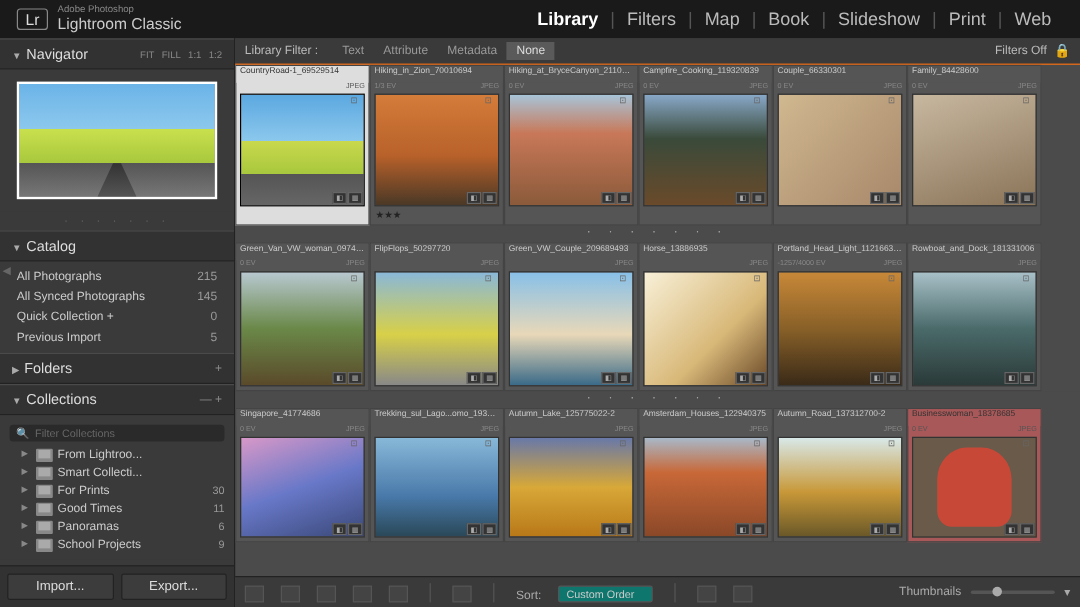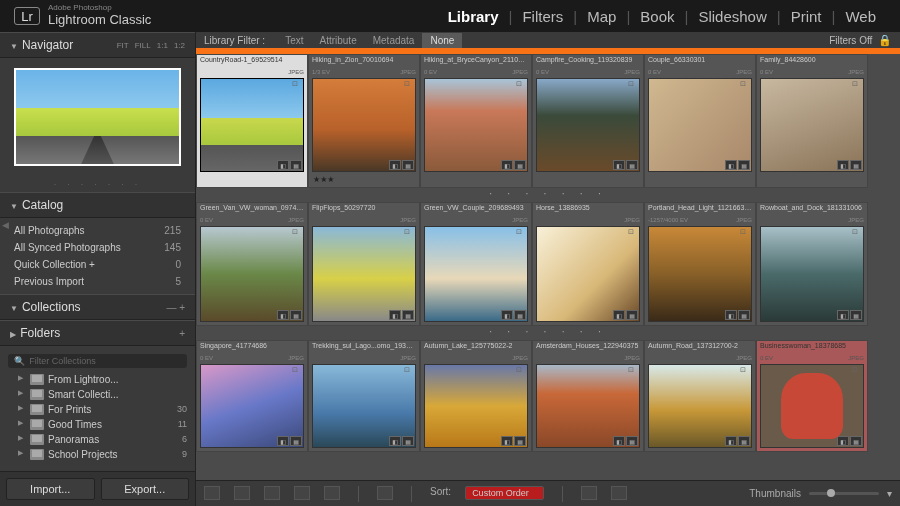--- a/index.html
+++ b/index.html
@@ -31,21 +31,21 @@
 .coll-search{margin:4px 8px;background:#2a2a2a;border-radius:3px;padding:2px 6px;font-size:9px;color:#666;display:flex;align-items:center;gap:4px}
 .coll-row{display:flex;align-items:flex-start;padding:2px 8px 2px 18px;font-size:10px;color:#ccc;gap:4px;cursor:pointer}
 .coll-row .tri2{font-size:7px;color:#888;width:8px}
 .coll-row .ico{width:14px;height:11px;background:#888;border-radius:1px;position:relative}
 .coll-row .ico::before{content:"";position:absolute;width:10px;height:7px;background:#aaa;top:1px;left:2px}
 .coll-row .lbl{flex:1;overflow:hidden;text-overflow:ellipsis;white-space:nowrap}
 .coll-row .cnt{color:#999;font-size:9px}
 .left-bottom{margin-top:auto;display:flex;gap:6px;padding:6px;background:#323232;border-top:1px solid #222}
 .btn{flex:1;background:#3c3c3c;border:1px solid #222;color:#ddd;font-size:11px;padding:4px 0;text-align:center;border-radius:2px;cursor:pointer}
 .content{flex:1;display:flex;flex-direction:column;background:#4b4b4b;min-width:0}
-.filter-bar{height:22px;background:#3a3a3a;display:flex;align-items:center;padding:0 8px;font-size:10px;color:#bbb;justify-content:space-between;border-bottom:6px solid #f97316}
+.filter-bar{height:22px;background:#3a3a3a;display:flex;align-items:center;padding:0 8px;font-size:10px;color:#bbb;justify-content:space-between;border-bottom:1px solid #f97316}
 .filter-left{display:flex;align-items:center;gap:2px}
 .filter-left .lbl{margin-right:10px;color:#bbb}
 .ftab{padding:2px 8px;color:#999;cursor:pointer}
 .ftab.active{background:#5a5a5a;color:#ddd}
 .filter-right{display:flex;align-items:center;gap:6px}
 .lock{color:#c9a23b;font-size:11px}
 .grid-area{flex:1;overflow:hidden;display:flex;flex-direction:column}
 .grid-row{display:flex}
 .cell{width:112px;background:#555;border:1px solid #444;display:flex;flex-direction:column;position:relative}
 .cell.selected{background:#ddd}
@@ -55,24 +55,24 @@
 .cell-sub{font-size:6px;color:#888;padding:0 3px;display:flex;justify-content:space-between}
 .cell.selected .cell-sub,.cell.flagged .cell-sub{color:#555}
 .thumb{margin:3px;background:#888;flex:1;border:1px solid #333;position:relative;min-height:65px}
 .cell.selected .thumb{border:1px solid #000}
 .badges{position:absolute;bottom:1px;right:1px;display:flex;gap:1px}
 .badge{width:12px;height:10px;background:#333;border:1px solid #666;font-size:6px;color:#aaa;display:flex;align-items:center;justify-content:center}
 .lock-badge{position:absolute;top:1px;right:1px;width:10px;height:10px;font-size:7px;color:#666}
 .rating{height:12px;padding:0 4px;font-size:8px;color:#222}
 .dots-row{height:14px;text-align:center;color:#aaa;letter-spacing:6px;font-size:10px;background:#4b4b4b}
 .toolbar{height:26px;background:#3a3a3a;border-top:1px solid #222;display:flex;align-items:center;padding:0 8px;font-size:10px;color:#aaa;justify-content:space-between}
-.tool-left{display:flex;align-items:flex-start;gap:14px}
+.tool-left{display:flex;align-items:flex-end;gap:14px}
 .tool-ic{width:16px;height:14px;border:1px solid #555;background:#444;cursor:pointer}
 .tool-sep{width:1px;height:16px;background:#555;margin:0 4px}
-.sort-sel{background:#b91c1c;border:1px solid #555;padding:1px 14px 1px 6px;font-size:9px;color:#ccc;border-radius:2px}
+.sort-sel{background:#0f766e;border:1px solid #555;padding:1px 14px 1px 6px;font-size:9px;color:#ccc;border-radius:2px}
 .tool-right{display:flex;align-items:center;gap:8px}
 .slider{width:70px;height:3px;background:#555;position:relative;border-radius:2px}
 .slider::after{content:"";position:absolute;width:8px;height:8px;background:#aaa;border-radius:50%;top:-3px;left:18px}
 .expand-tri{position:absolute;color:#666;font-size:9px;cursor:pointer}
 
 .t0{background:linear-gradient(to bottom,#5ba8e0 0%,#8cc8ed 42%,#c9d84d 42%,#a8c83d 72%,#555 72%,#666 100%)}
 .t1{background:linear-gradient(180deg,#d47c3a 0%,#b8612a 55%,#4a3826 100%)}
 .t2{background:linear-gradient(180deg,#a8c4d8 0%,#c87858 35%,#8a5a3a 100%)}
 .t3{background:linear-gradient(180deg,#88a8c8 0%,#3a4a3a 40%,#6a4a2a 100%)}
 .t5{background:linear-gradient(135deg,#d0b890 0%,#a8886a 100%)}
@@ -155,27 +155,27 @@
             <span>Quick Collection  +</span>
             <span class="cnt">0</span>
           </div>
           <div class="cat-row">
             <span>Previous Import</span>
             <span class="cnt">5</span>
           </div>
         </div>
 
       <div class="panel-hdr">
+        <span><span class="tri">▶</span><span>Folders</span></span>
+        <span class="hdr-icons">+</span>
+      </div>
+
+      <div class="panel-hdr">
         <span><span class="tri">▼</span><span>Collections</span></span>
         <span class="hdr-icons"><span>—</span>&nbsp;<span>+</span></span>
-      </div>
-
-      <div class="panel-hdr">
-        <span><span class="tri">▶</span><span>Folders</span></span>
-        <span class="hdr-icons">+</span>
       </div>
       <div class="coll-list">
         <div class="coll-search">
           <span>🔍</span>
           <span>Filter Collections</span>
         </div>
         <div id="colllist">
             <div class="coll-row">
               <span class="tri2">▶</span>
               <span class="ico"></span>

